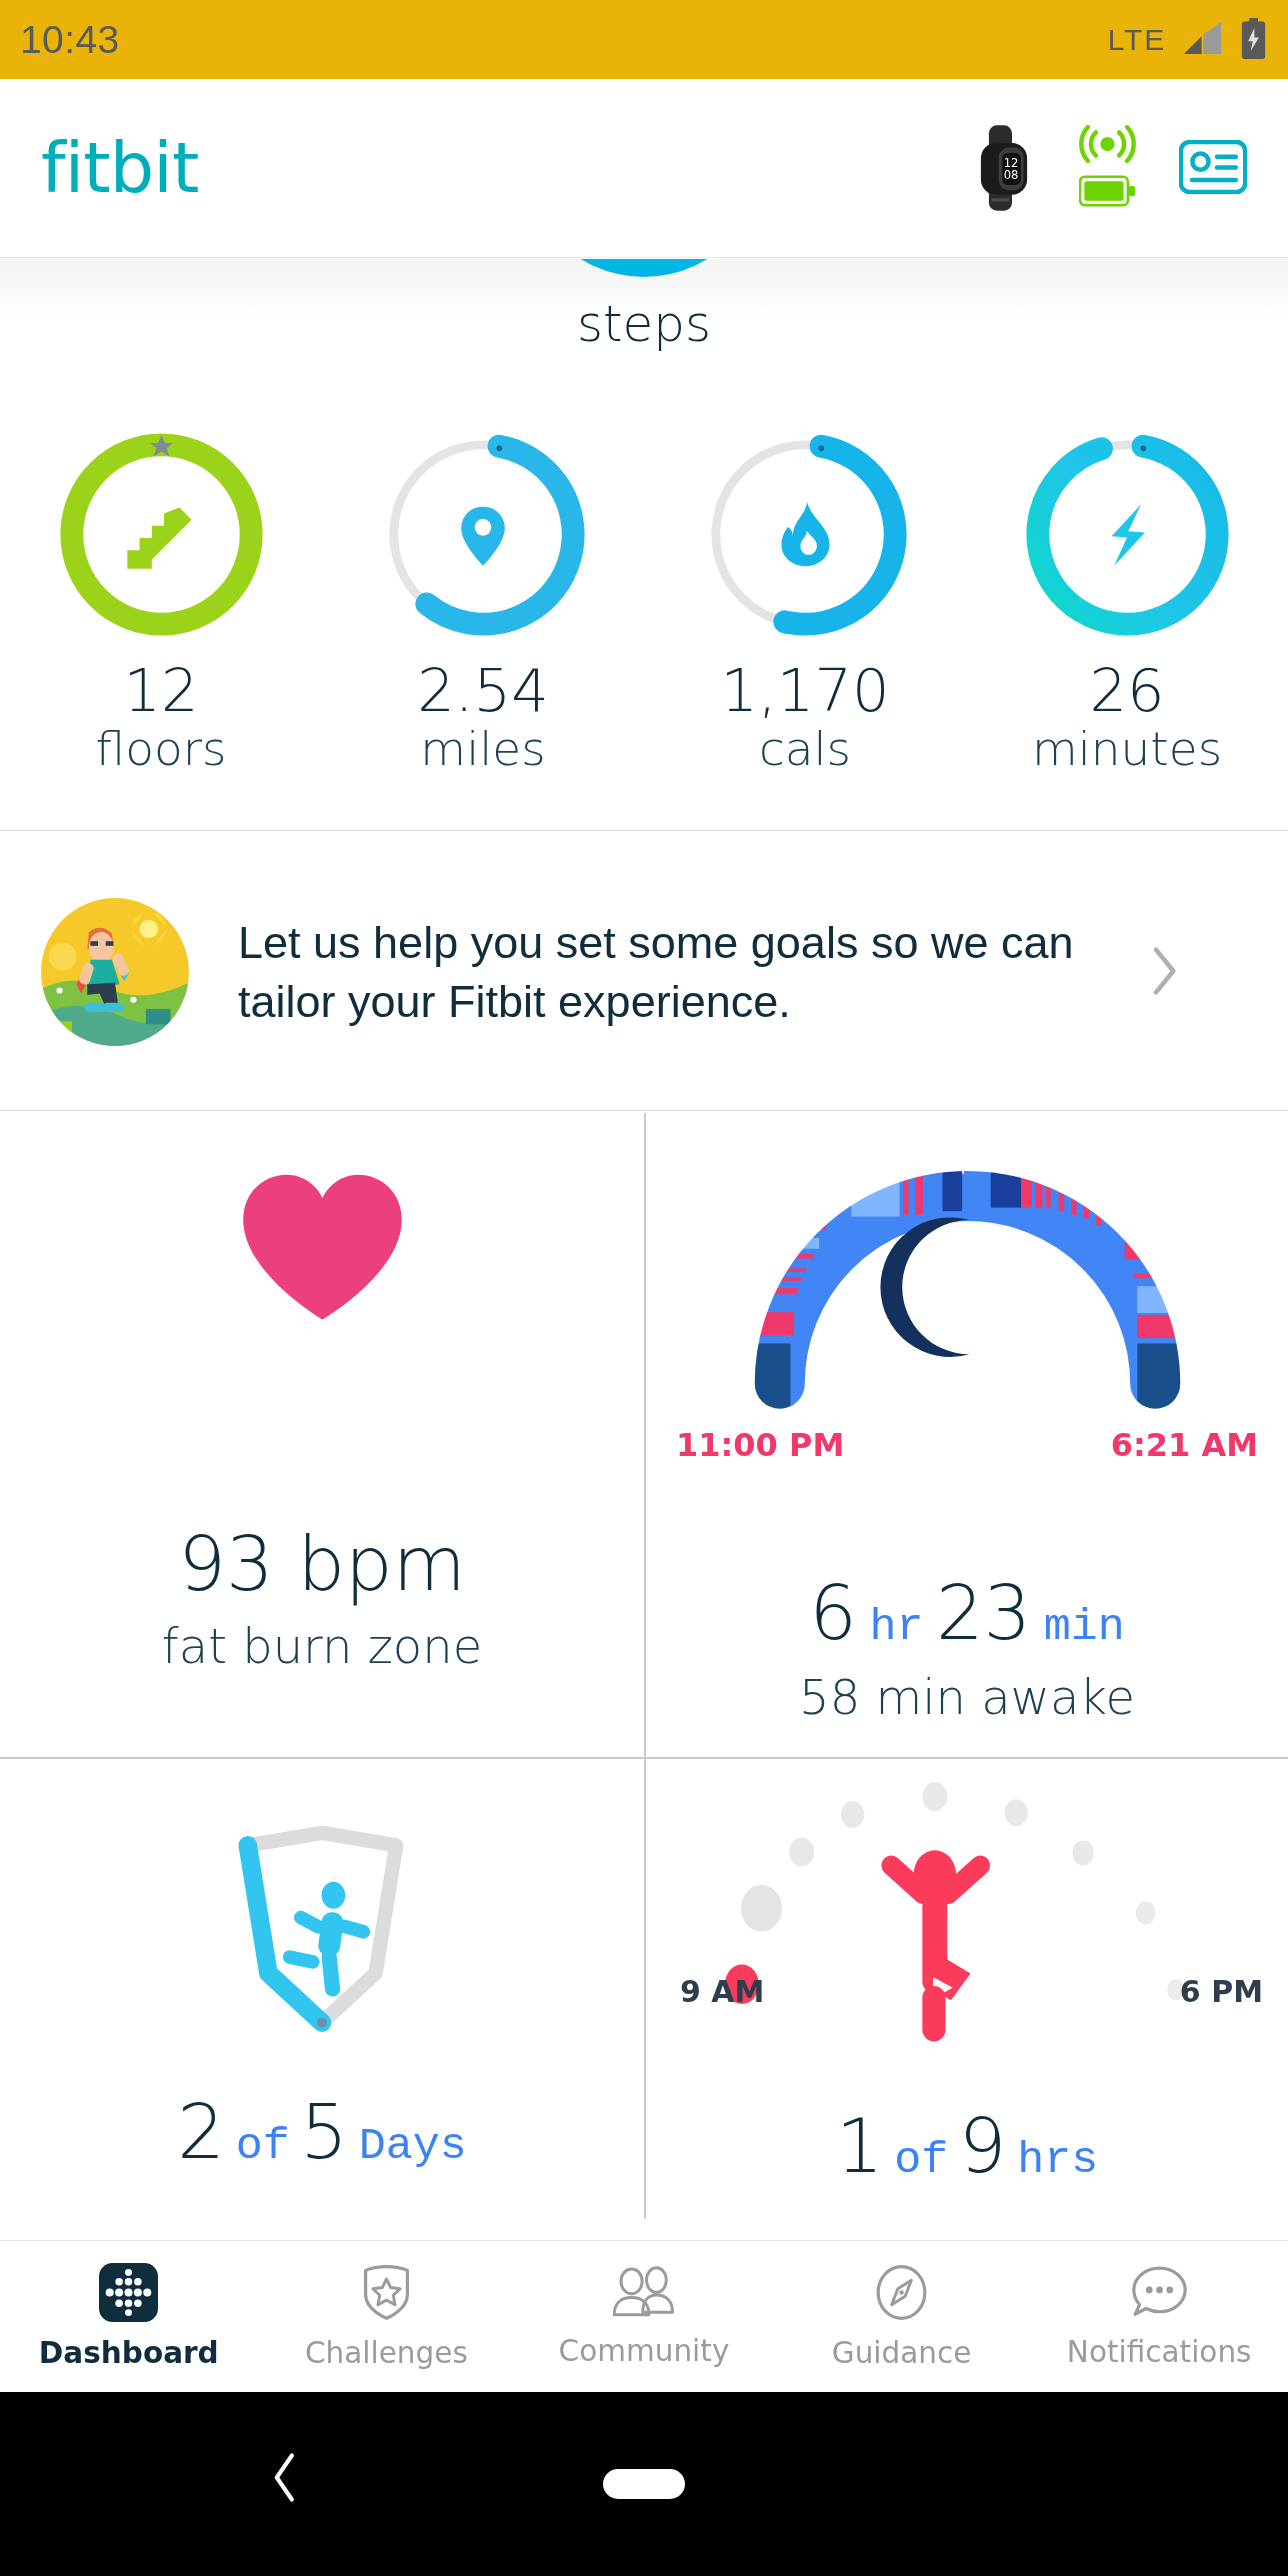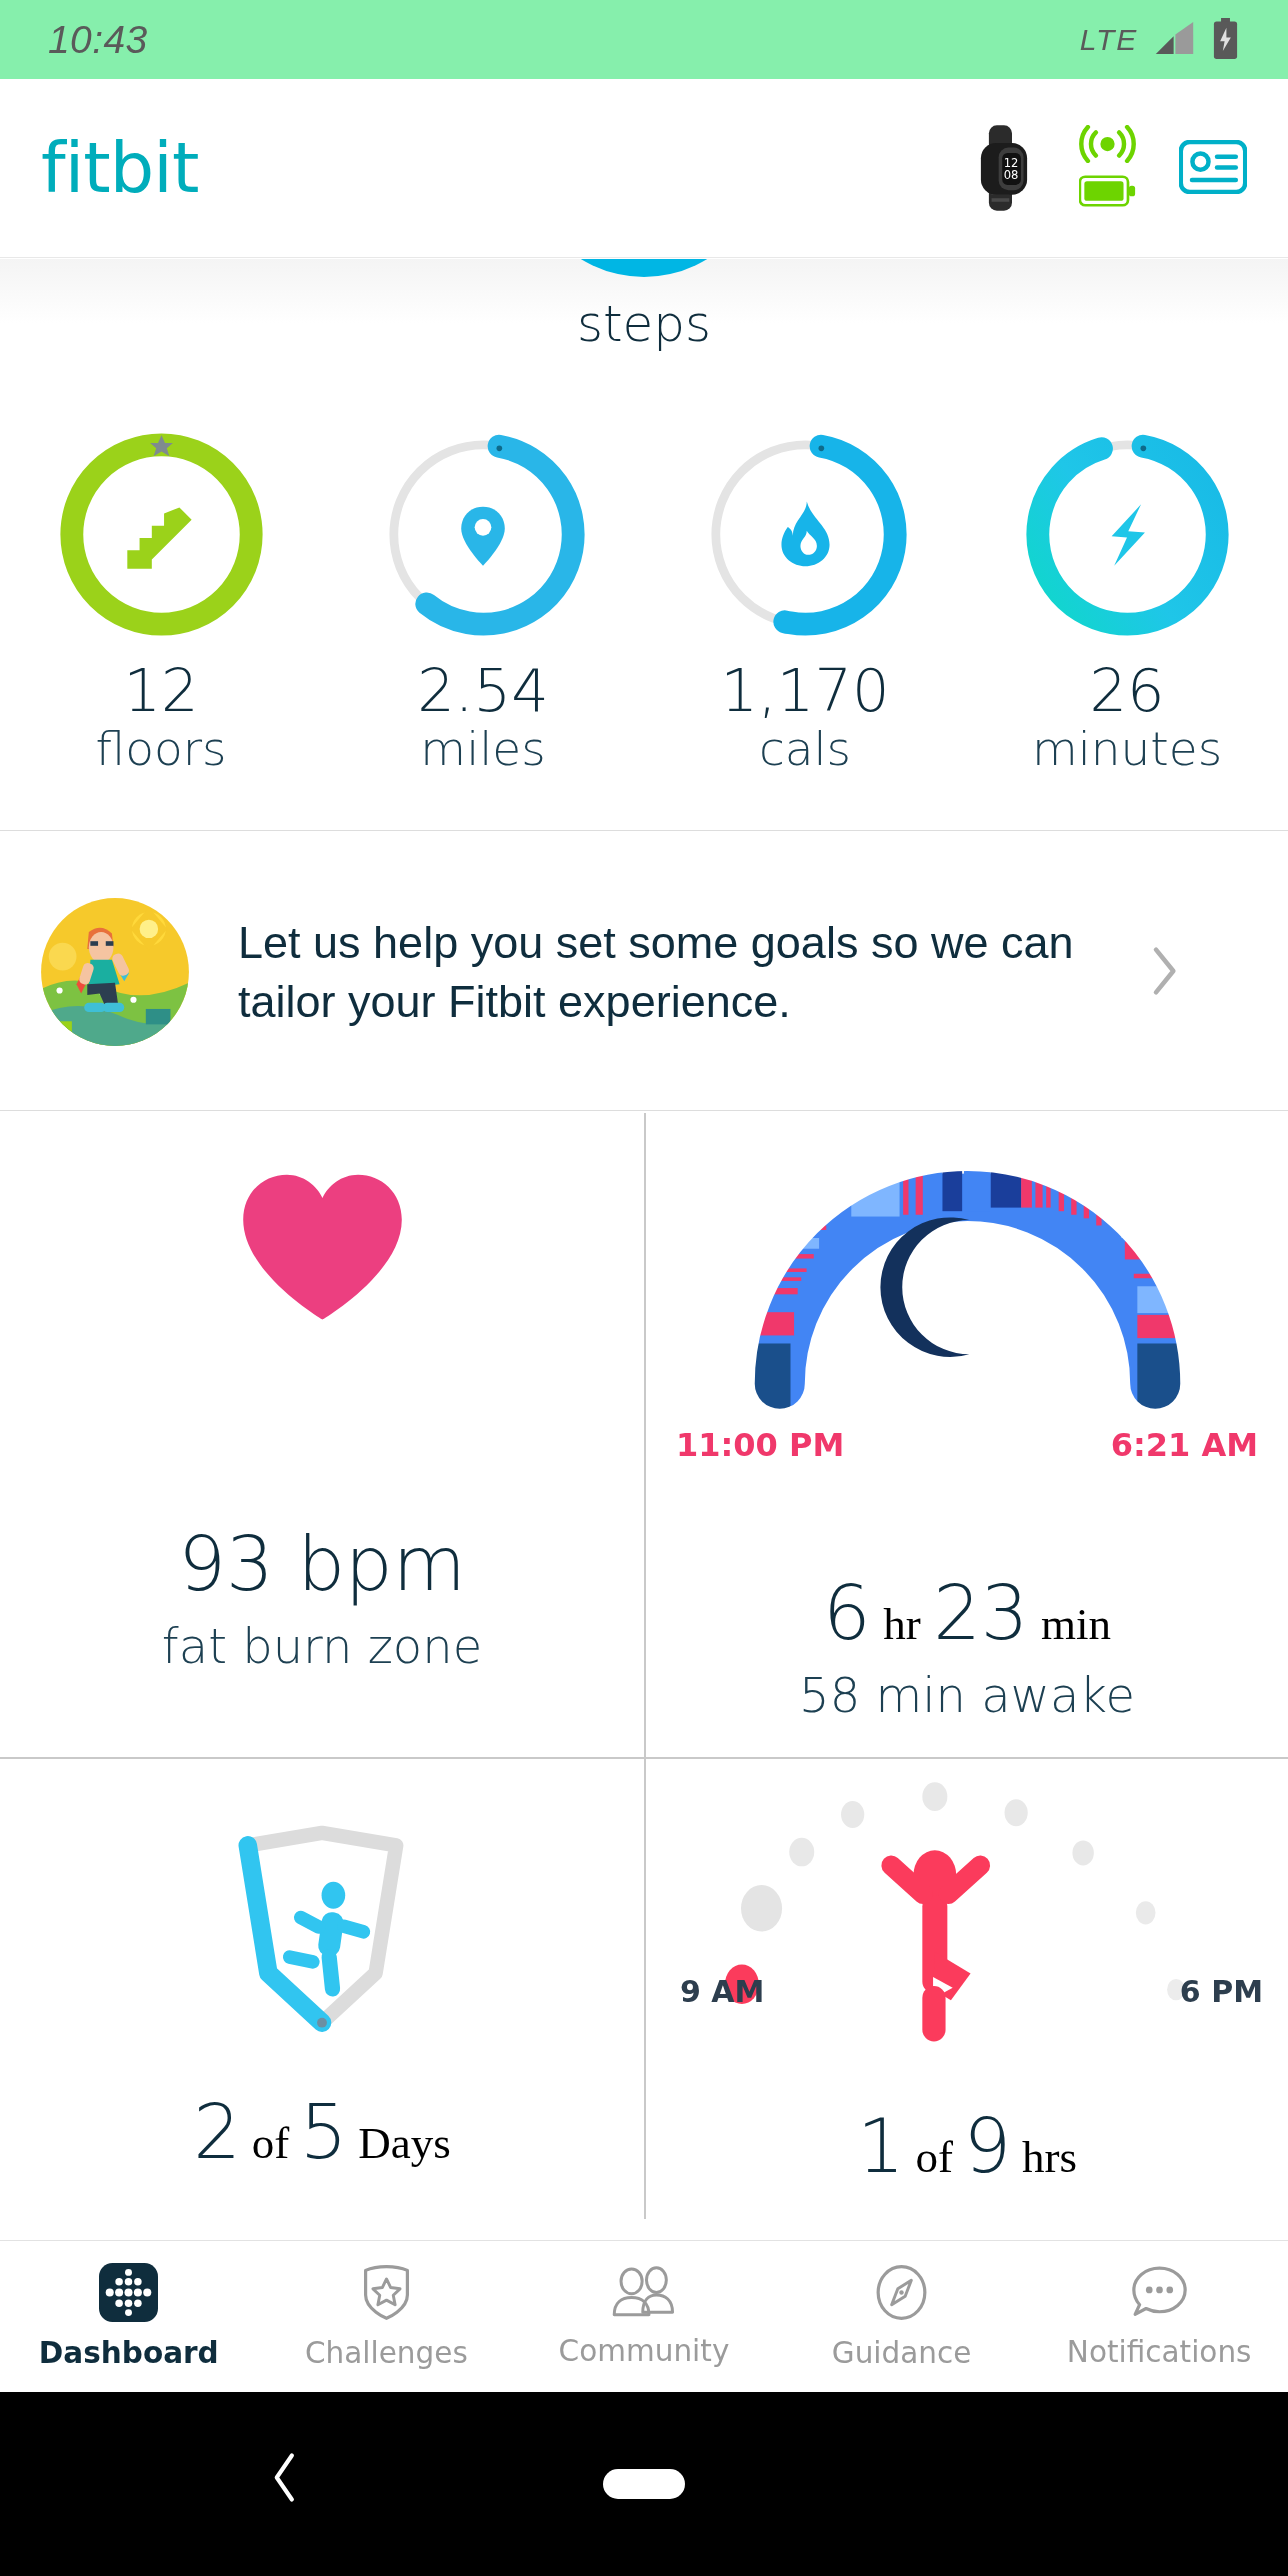--- a/index.html
+++ b/index.html
@@ -9,22 +9,22 @@
     font-family:"Liberation Sans", sans-serif;
     background:#ffffff;
     color:#0F2D3D;
     overflow:hidden;
   }
   .screen { position:relative; width:1288px; height:2576px; background:#fff; }
 
   
   .statusbar {
     position:absolute; top:0; left:0; width:1288px; height:79px;
-    background:#86efac; display:flex; align-items:center;
-    justify-content:space-between; padding:0 48px;font-style:italic;
+    background:#eab308; display:flex; align-items:center;
+    justify-content:space-between; padding:0 20px;
   }
   .status-time { font-size:39px; color:#5a5a5a; letter-spacing:0.4px; }
   .status-right { display:flex; align-items:center; gap:16px; }
   .lte-label { font-size:30px; color:#5a5a5a; letter-spacing:1.8px; }
 
   
   .appbar {
     position:absolute; top:79px; left:0; width:1288px; height:179px;
     background:#fff; border-bottom:1.8px solid #e8e8e8;
     display:flex; align-items:center; justify-content:space-between;
@@ -95,22 +95,22 @@
   .tile.br { left:646px; top:646px; width:642px; height:460px; }
   .vline { position:absolute; left:644px; top:0; width:1.8px; height:1106px; background:#c9c9c9; }
   .hline { position:absolute; left:0; top:644px; width:1288px; height:1.8px; background:#c9c9c9; }
 
   .tile-inner { width:100%; height:100%; display:flex; flex-direction:column;
                 align-items:center; }
   .tile-big { font-size:75px; font-weight:300; color:#0F2D3D;
               font-family:"DejaVu Sans", sans-serif; line-height:1; }
   .tile-sub { font-size:48px; font-weight:300; color:#1D4052; margin-top:19.7px;
               font-family:"DejaVu Sans", sans-serif; line-height:1; }
-  .tile-unit { font-size:45px; font-weight:300; color:#000000;
-               font-family:Liberation Serif, serif; }
+  .tile-unit { font-size:45px; font-weight:300; color:#3b82f6;
+               font-family:Liberation Mono, monospace; }
   .sleep-times {
     position:absolute; left:0; right:0; top:313px;
     display:flex; justify-content:space-between; padding:0 30px;
   }
   .sleep-time { font-size:32px; font-weight:700; color:#F0386B;
                 font-family:"DejaVu Sans", sans-serif; }
   .hr-times {
     position:absolute; left:9px; right:0; top:215px;
     display:flex; justify-content:space-between; padding:0 25px;
   }

